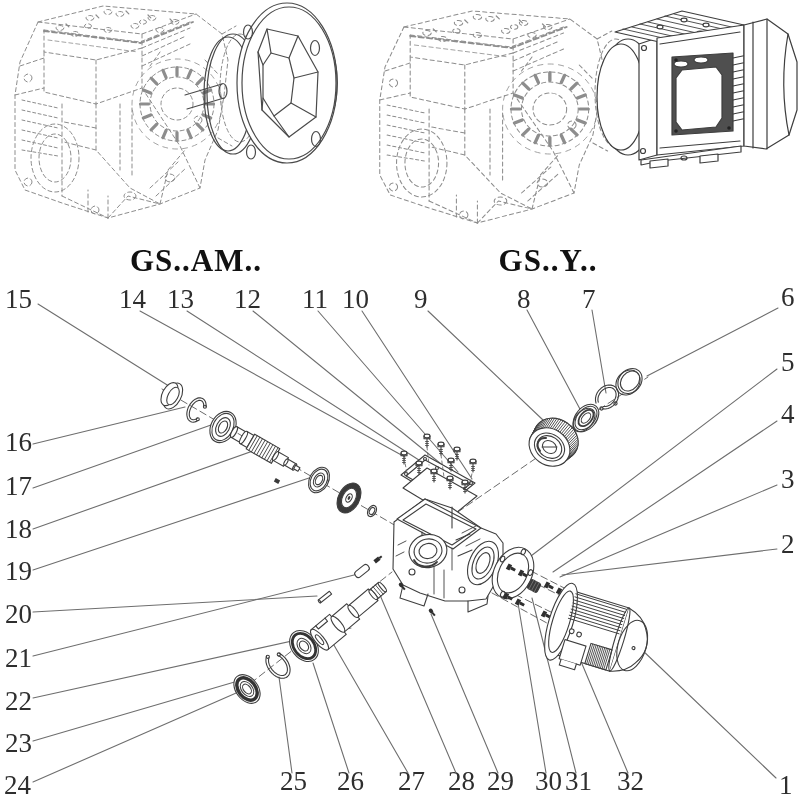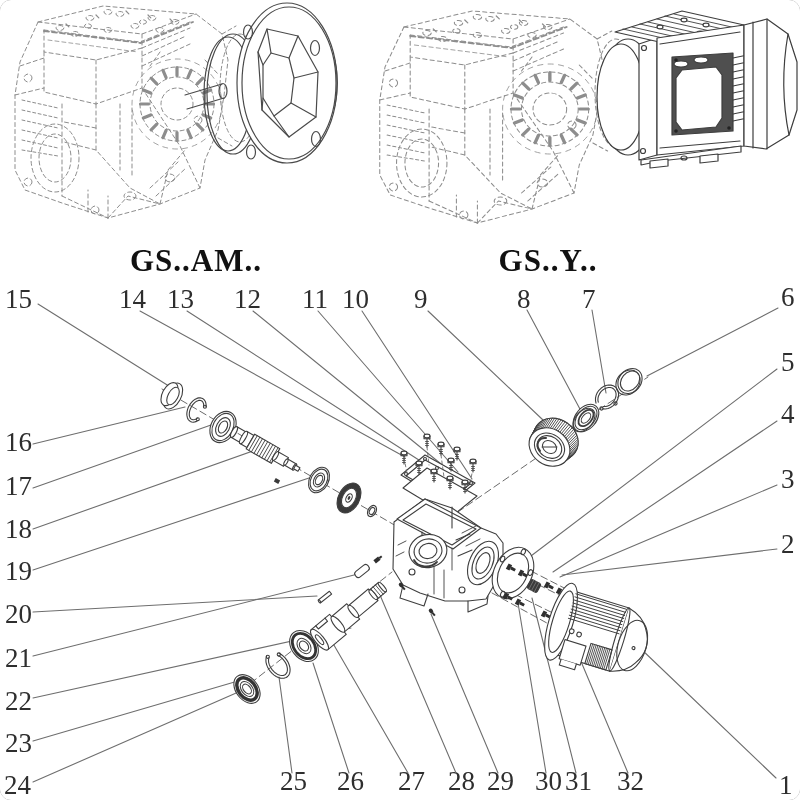--- a/index.html
+++ b/index.html
@@ -1,16 +1,16 @@
 <!DOCTYPE html>
 <html><head>
 <meta charset="utf-8">
 <style>
 html,body{margin:0;padding:0;background:#fff;}
-#page{position:relative;width:800px;height:800px;background:#737373;overflow:hidden;border-radius:11px;}
+#page{position:relative;width:800px;height:800px;background:#737373;overflow:hidden;}
 svg{position:absolute;left:0;top:0;}
 .num{font-family:"Liberation Serif",serif;font-size:27px;fill:#2e2e2e;}
 .lbl{font-family:"Liberation Serif",serif;font-size:31px;font-weight:bold;fill:#111;}
 </style>
 </head>
 <body>
 <div id="page">
 <svg width="800" height="800" viewBox="0 0 800 800" fill="none" stroke-linecap="round" stroke-linejoin="round">
 <rect x="0" y="0" width="800" height="800" fill="#ffffff" stroke="none"></rect>
 

